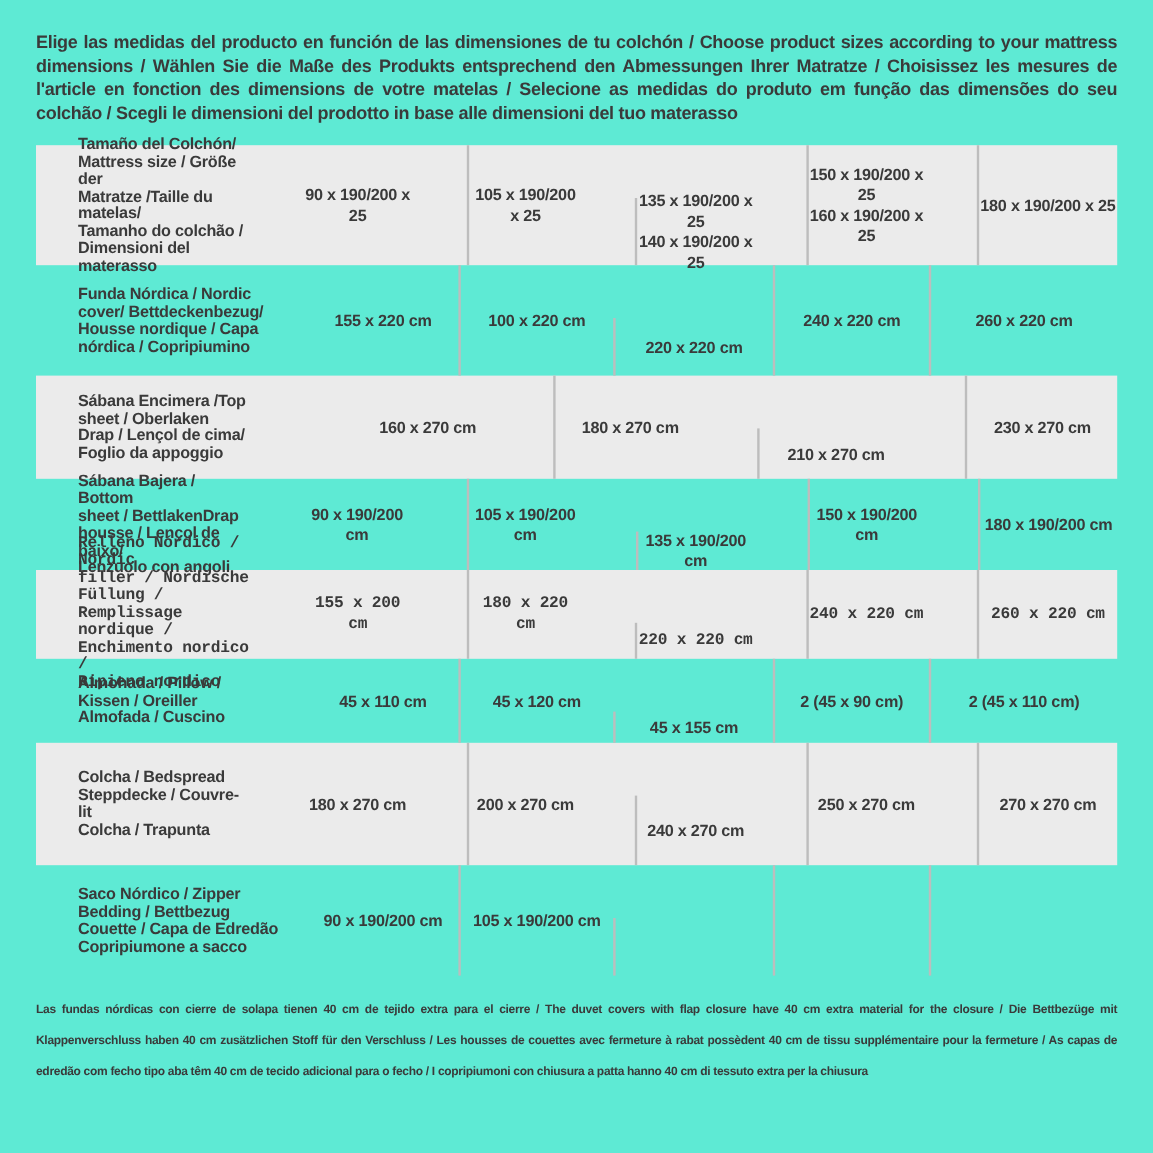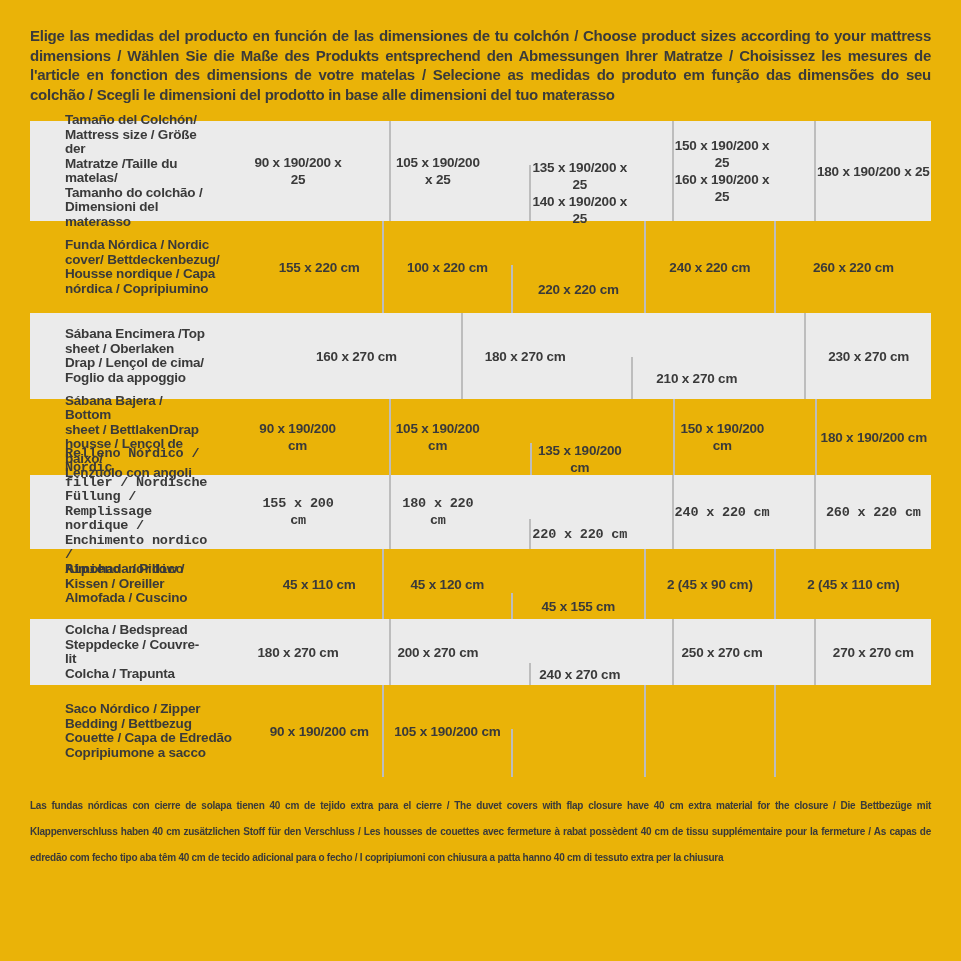--- a/index.html
+++ b/index.html
@@ -2,21 +2,21 @@
 <html><head>
 <meta charset="utf-8">
 <style>
   html, body { margin: 0; padding: 0; background: #ffffff; }
   .page {
     position: relative;
     width: 961px;
     height: 961px;
     box-sizing: border-box;
     padding: 26px 30px 0 30px;
-    background: #eab308;
+    background: #5eead4;
     font-family: "Liberation Sans", "DejaVu Sans", sans-serif;
     font-weight: bold;
     color: #3a3a3a;
   }
   .intro {
     margin: 0 0 17px 0;
     font-size: 15px;
     line-height: 19.5px;
     letter-spacing: -0.25px;
     text-align: justify;
@@ -55,21 +55,21 @@
   .c3 { width: 142px; margin-top: 44px; }
   .c4 { width: 139px; }
   .c5 { width: 168px; }
   .bl { border-left: 2px solid #bdbdbd; }
   .r-header  { height: 100px; }
   .r-funda   { height: 92px; }
   .r-encimera{ height: 86px; }
   .r-bajera  { height: 76px; gap: 45px; }
   .r-relleno { height: 74px; font-family: Liberation Mono, monospace; }
   .r-almohada{ height: 70px; }
-  .r-colcha  { height: 66px; }
+  .r-colcha  { height: 102px; }
   .r-saco    { height: 92px; }
   .footnote {
     margin: 16px 0 0 0;
     font-size: 10px;
     line-height: 26px;
     letter-spacing: -0.25px;
     text-align: justify;
   }
 </style>
 </head>

